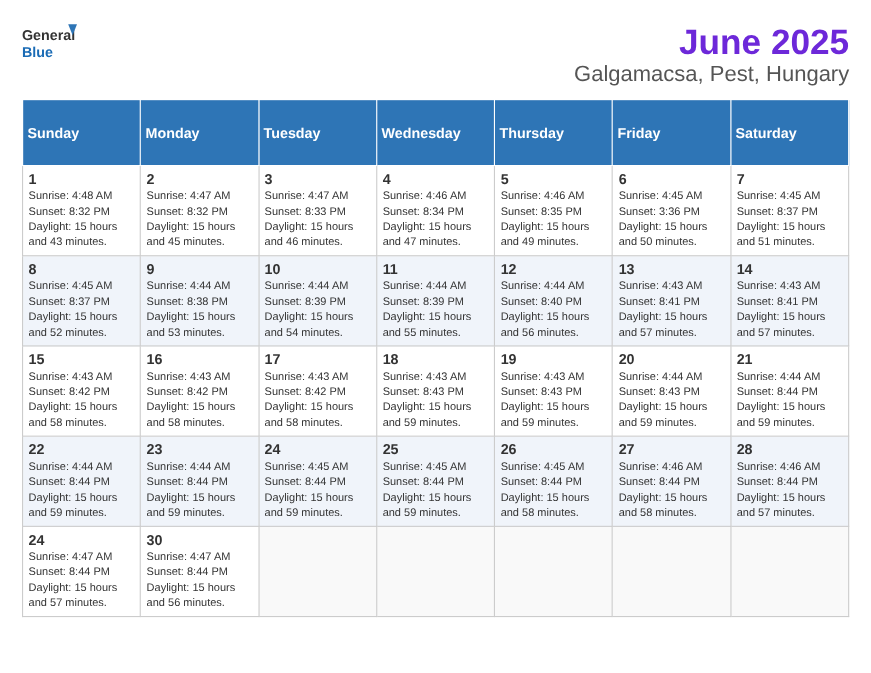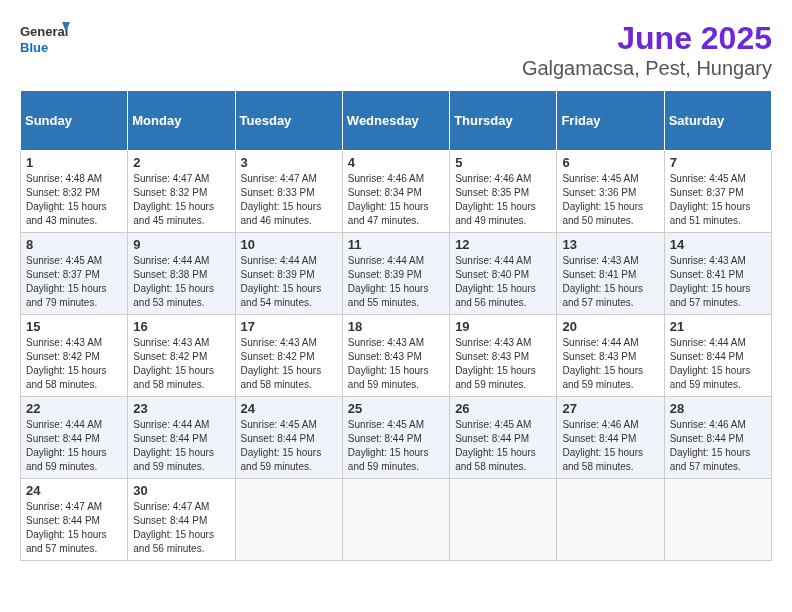--- a/index.html
+++ b/index.html
@@ -161,21 +161,21 @@
             <div>Daylight: 15 hours and 51 minutes.</div>
           </div>
         </td>
       </tr>
       <tr>
         <td>
           <span class="day-num">8</span>
           <div class="cell-text">
             <div>Sunrise: 4:45 AM</div>
             <div>Sunset: 8:37 PM</div>
-            <div>Daylight: 15 hours and 79 minutes.</div>
+            <div>Daylight: 15 hours and 52 minutes.</div>
           </div>
         </td>
         <td>
           <span class="day-num">9</span>
           <div class="cell-text">
             <div>Sunrise: 4:44 AM</div>
             <div>Sunset: 8:38 PM</div>
             <div>Daylight: 15 hours and 53 minutes.</div>
           </div>
         </td>

